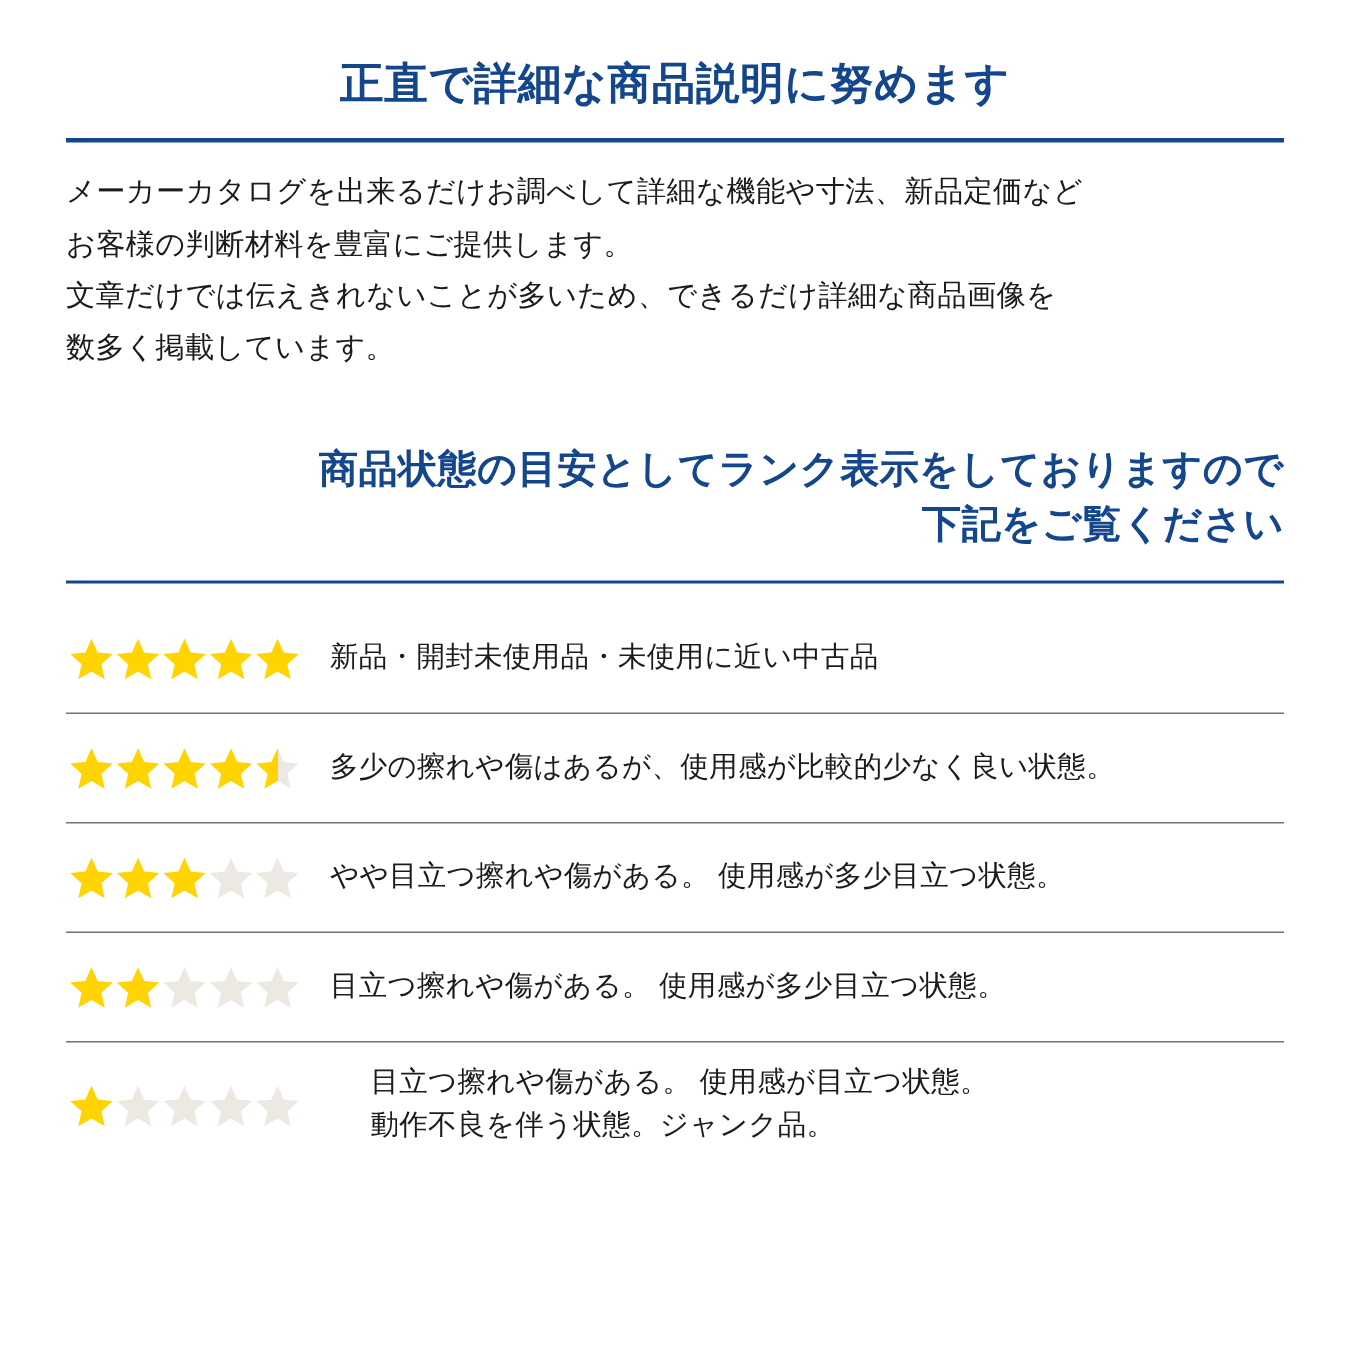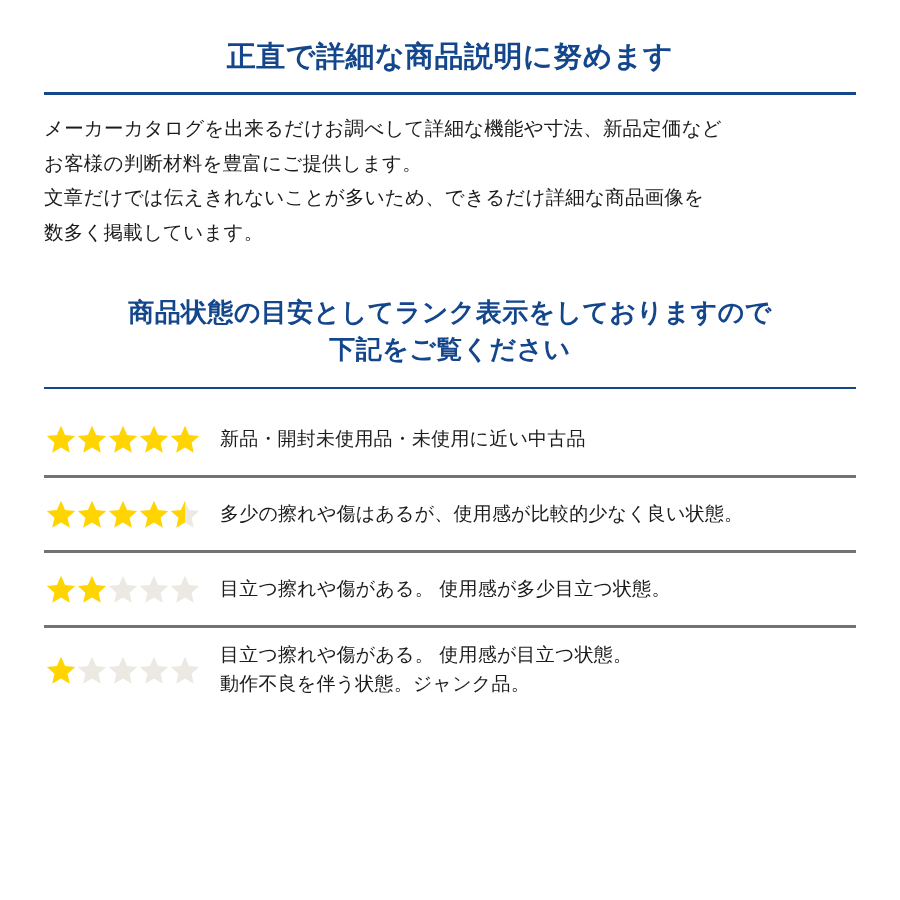--- a/index.html
+++ b/index.html
@@ -48,41 +48,42 @@
     color: #1b1b1b;
     letter-spacing: 0.2px;
   }
   .body-copy p {
     margin: 0;
   }
 
   
   .subhead {
     margin-top: 44px;
-    text-align: center;
+    text-align: right;
     color: #14468c;
     font-size: 26px;
     font-weight: bold;
     line-height: 1.45;
     letter-spacing: 0.4px;
   }
 
   
   .rank-table {
     margin-top: 14px;
   }
   .rank-row {
     display: flex;
     align-items: center;
-    border-bottom: 3px solid #737373;
+    border-bottom: 1px solid #737373;
     padding: 13px 0 13px 0;
     min-height: 46px;
   }
   .rank-row:last-child {
     border-bottom: none;
+    gap: 27px;
   }
   .stars {
     flex: 0 0 168px;
     display: flex;
     align-items: center;
     padding-left: 2px;
   }
   .star {
     width: 30px;
     height: 30px;
@@ -172,20 +173,40 @@
         </div>
         <div class="rank-row">
           <div class="stars">
             <svg class="star" viewBox="0 0 30 30">
               <polygon points="15,1.8 19.1,11.0 29.2,12.0 21.6,18.8 23.8,28.8 15,23.6 6.2,28.8 8.4,18.8 0.8,12.0 10.9,11.0" fill="#ffd400"></polygon>
             </svg>
             <svg class="star" viewBox="0 0 30 30">
               <polygon points="15,1.8 19.1,11.0 29.2,12.0 21.6,18.8 23.8,28.8 15,23.6 6.2,28.8 8.4,18.8 0.8,12.0 10.9,11.0" fill="#ffd400"></polygon>
             </svg>
             <svg class="star" viewBox="0 0 30 30">
+              <polygon points="15,1.8 19.1,11.0 29.2,12.0 21.6,18.8 23.8,28.8 15,23.6 6.2,28.8 8.4,18.8 0.8,12.0 10.9,11.0" fill="#ffd400"></polygon>
+            </svg>
+            <svg class="star" viewBox="0 0 30 30">
+              <polygon points="15,1.8 19.1,11.0 29.2,12.0 21.6,18.8 23.8,28.8 15,23.6 6.2,28.8 8.4,18.8 0.8,12.0 10.9,11.0" fill="#ece9e2"></polygon>
+            </svg>
+            <svg class="star" viewBox="0 0 30 30">
+              <polygon points="15,1.8 19.1,11.0 29.2,12.0 21.6,18.8 23.8,28.8 15,23.6 6.2,28.8 8.4,18.8 0.8,12.0 10.9,11.0" fill="#ece9e2"></polygon>
+            </svg>
+          </div>
+          <div class="rank-text"><span>やや目立つ擦れや傷がある。 使用感が多少目立つ状態。</span></div>
+        </div>
+        <div class="rank-row">
+          <div class="stars">
+            <svg class="star" viewBox="0 0 30 30">
+              <polygon points="15,1.8 19.1,11.0 29.2,12.0 21.6,18.8 23.8,28.8 15,23.6 6.2,28.8 8.4,18.8 0.8,12.0 10.9,11.0" fill="#ffd400"></polygon>
+            </svg>
+            <svg class="star" viewBox="0 0 30 30">
+              <polygon points="15,1.8 19.1,11.0 29.2,12.0 21.6,18.8 23.8,28.8 15,23.6 6.2,28.8 8.4,18.8 0.8,12.0 10.9,11.0" fill="#ffd400"></polygon>
+            </svg>
+            <svg class="star" viewBox="0 0 30 30">
               <polygon points="15,1.8 19.1,11.0 29.2,12.0 21.6,18.8 23.8,28.8 15,23.6 6.2,28.8 8.4,18.8 0.8,12.0 10.9,11.0" fill="#ece9e2"></polygon>
             </svg>
             <svg class="star" viewBox="0 0 30 30">
               <polygon points="15,1.8 19.1,11.0 29.2,12.0 21.6,18.8 23.8,28.8 15,23.6 6.2,28.8 8.4,18.8 0.8,12.0 10.9,11.0" fill="#ece9e2"></polygon>
             </svg>
             <svg class="star" viewBox="0 0 30 30">
               <polygon points="15,1.8 19.1,11.0 29.2,12.0 21.6,18.8 23.8,28.8 15,23.6 6.2,28.8 8.4,18.8 0.8,12.0 10.9,11.0" fill="#ece9e2"></polygon>
             </svg>
           </div>
           <div class="rank-text"><span>目立つ擦れや傷がある。 使用感が多少目立つ状態。</span></div>

